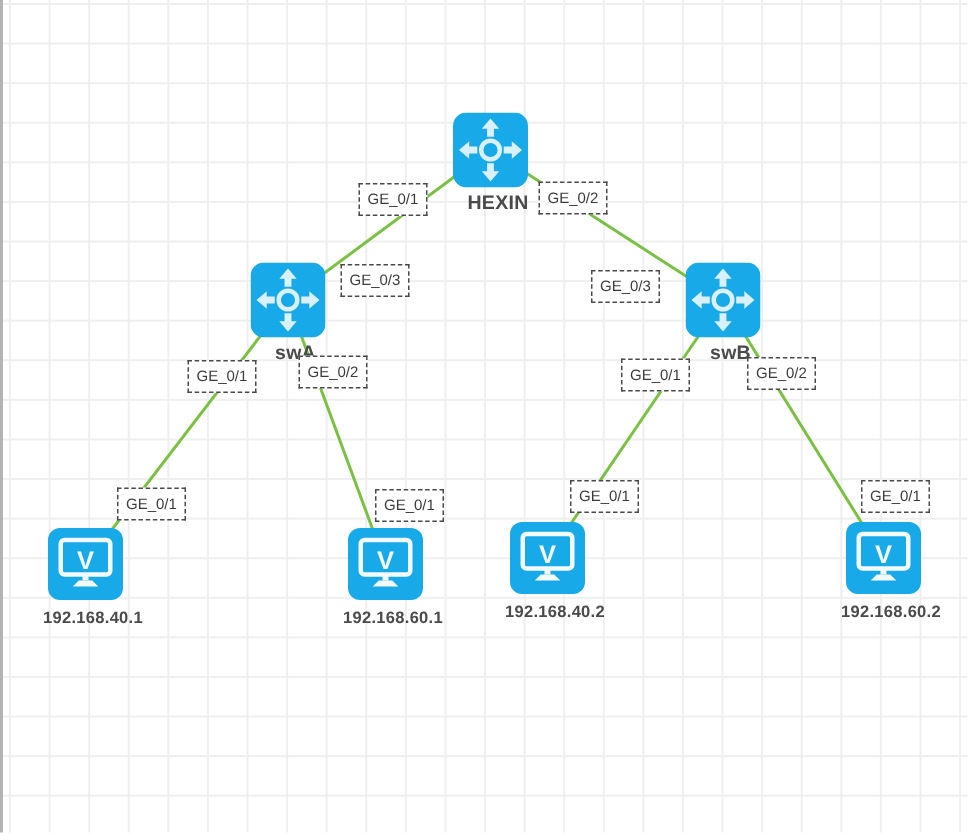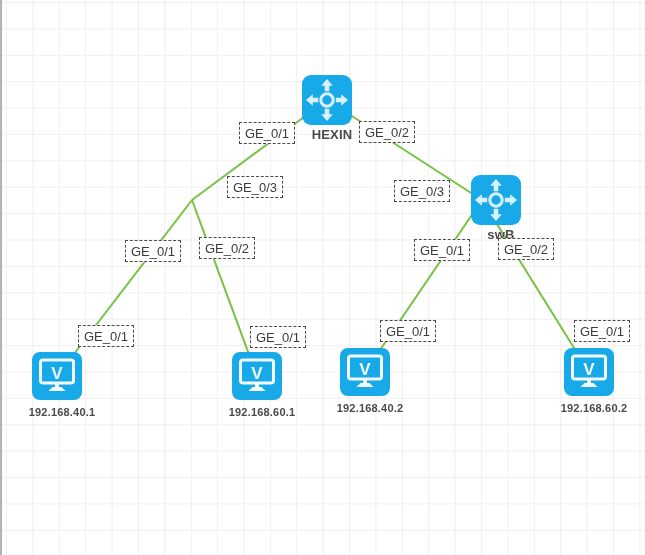--- a/index.html
+++ b/index.html
@@ -44,21 +44,21 @@
     color: #4a4a4a;
     white-space: nowrap;
     letter-spacing: 0.2px;
   }
   .device.pc .dev-label { top: calc(100% + 6px); font-size: 11px; }
   .port {
     position: absolute;
     background: #ffffff;
     border: 1px dashed #4a4a4a;
     padding: 3px 5px 2px 5px;
-    font-size: 13px;
+    font-size: 10px;
     line-height: 15px;
     color: #3b3b3b;
     white-space: nowrap;
     cursor: pointer;
   }
 </style>
 </head>
 <body>
 
 <div class="canvas">
@@ -79,22 +79,35 @@
         <polygon points="25,4 19.2,10.8 22.7,10.8 22.7,16.2 27.3,16.2 27.3,10.8 30.8,10.8"></polygon>
         <polygon points="25,46 19.2,39.2 22.7,39.2 22.7,33.8 27.3,33.8 27.3,39.2 30.8,39.2"></polygon>
         <polygon points="4,25 10.8,19.2 10.8,22.7 16.2,22.7 16.2,27.3 10.8,27.3 10.8,30.8"></polygon>
         <polygon points="46,25 39.2,19.2 39.2,22.7 33.8,22.7 33.8,27.3 39.2,27.3 39.2,30.8"></polygon>
       </g>
       <circle cx="25" cy="25" r="6.2" fill="none" stroke="#d8f1fc" stroke-width="3"></circle>
     </svg>
     <span class="dev-label">HEXIN</span>
   </div>
 
+  <div class="device switch" style="left:165px; top:175px;">
+    <svg class="icon" viewBox="0 0 50 50" width="50" height="50">
+      <rect x="0" y="0" width="50" height="50" rx="9" fill="#18a9e8"></rect>
+      <g fill="#d8f1fc">
+        <polygon points="25,4 19.2,10.8 22.7,10.8 22.7,16.2 27.3,16.2 27.3,10.8 30.8,10.8"></polygon>
+        <polygon points="25,46 19.2,39.2 22.7,39.2 22.7,33.8 27.3,33.8 27.3,39.2 30.8,39.2"></polygon>
+        <polygon points="4,25 10.8,19.2 10.8,22.7 16.2,22.7 16.2,27.3 10.8,27.3 10.8,30.8"></polygon>
+        <polygon points="46,25 39.2,19.2 39.2,22.7 33.8,22.7 33.8,27.3 39.2,27.3 39.2,30.8"></polygon>
+      </g>
+      <circle cx="25" cy="25" r="6.2" fill="none" stroke="#d8f1fc" stroke-width="3"></circle>
+    </svg>
+    <span class="dev-label">swA</span>
+  </div>
 
-  <div class="device switch" style="left:469px; top:175px;">
+  <div class="device switch" style="left:455px; top:175px;">
     <svg class="icon" viewBox="0 0 50 50" width="50" height="50">
       <rect x="0" y="0" width="50" height="50" rx="9" fill="#18a9e8"></rect>
       <g fill="#d8f1fc">
         <polygon points="25,4 19.2,10.8 22.7,10.8 22.7,16.2 27.3,16.2 27.3,10.8 30.8,10.8"></polygon>
         <polygon points="25,46 19.2,39.2 22.7,39.2 22.7,33.8 27.3,33.8 27.3,39.2 30.8,39.2"></polygon>
         <polygon points="4,25 10.8,19.2 10.8,22.7 16.2,22.7 16.2,27.3 10.8,27.3 10.8,30.8"></polygon>
         <polygon points="46,25 39.2,19.2 39.2,22.7 33.8,22.7 33.8,27.3 39.2,27.3 39.2,30.8"></polygon>
       </g>
       <circle cx="25" cy="25" r="6.2" fill="none" stroke="#d8f1fc" stroke-width="3"></circle>
     </svg>

